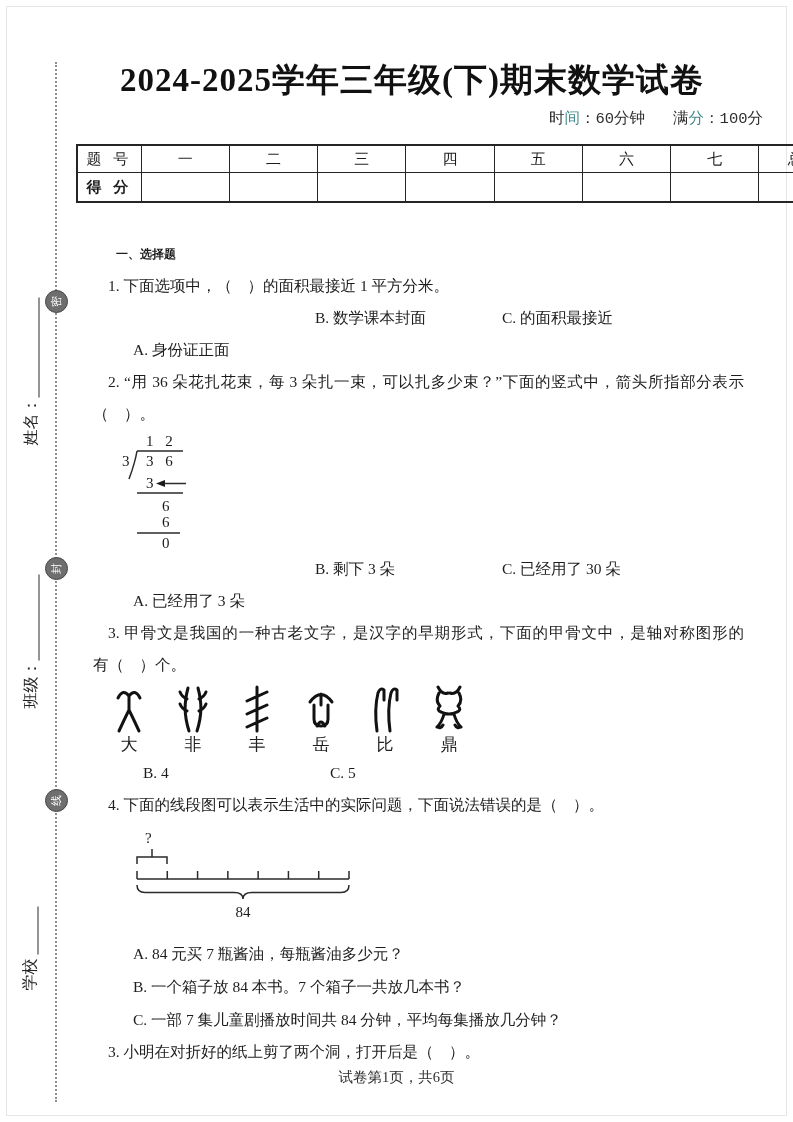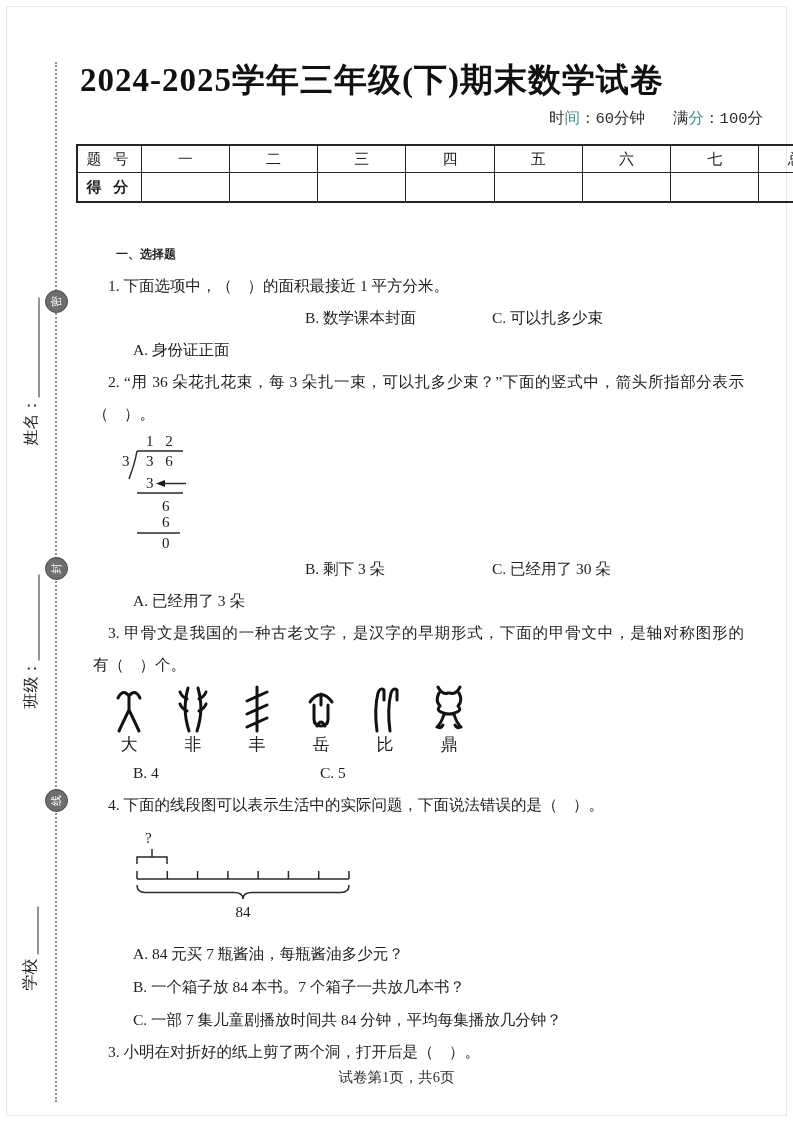--- a/index.html
+++ b/index.html
@@ -25,21 +25,21 @@
   .side-label .blank { display:inline-block; height:15px; border-bottom:1.5px solid #2a2a2a; }
   #label-name   { width:190px; left:-64px; top:340px; }
   #label-name .blank   { width:100px; }
   #label-class  { width:160px; left:-49px; top:618px; }
   #label-class .blank  { width:86px; }
   #label-school { width:110px; left:-25px; top:925px; }
   #label-school .blank { width:48px; }
 
   
   .exam-title {
-    position:absolute; left:80px; top:58px; width:664px; 
+    position:absolute; left:80px; top:58px; width:664px; text-align:center;
     font-size:33px; font-weight:bold; letter-spacing:1px; color:#111;
   }
   .exam-info { position:absolute; top:108px; right:30px; font-size:15.5px; color:#2e2e2e;font-family:Liberation Mono, monospace; }
   .exam-info .hl { color:#448c8c; }
   .exam-info .gap { display:inline-block; width:28px; }
 
   
   table.score-table {
     position:absolute; left:76px; top:144px; width:772px;
     border-collapse:collapse; table-layout:fixed; border:2px solid #252525;
@@ -50,21 +50,21 @@
   table.score-table tr:nth-child(2) td { height:28px;font-weight:bold; }
   td.tt { letter-spacing:4px; }
 
   
   .content { position:absolute; left:93px; top:238px; width:651px; font-size:15.5px; line-height:32px; }
   .sec-heading { font-weight:bold; padding-left:23px; font-size:12px; }
   .q-first { padding-left:15px; }
   .stretch { text-align:justify; text-align-last:justify; }
   .opts { display:flex; padding-left:40px; }
   .opts .o-a { width:172px;margin-top:32px; }
-  .opts .o-b { width:187px; }
+  .opts .o-b { width:187px;margin-left:10px; }
   .opts .o-c { flex:1; }
   .opt-block { padding-left:40px; line-height:33px; }
   .opt-block.first { margin-top:14px; }
 
   
   svg.division { display:block; margin:3px 0 2px 29px; }
   svg.division text { font-family:"Liberation Serif",serif; font-size:15px; fill:#1a1a1a; }
   svg.division path, svg.division line { stroke:#2a2a2a; stroke-width:1.5; fill:none; }
   svg.division polygon { fill:#1a1a1a; stroke:none; }
 
@@ -155,21 +155,21 @@
   </table>
 
 <div class="content">
 
   <div class="sec-heading">一、选择题</div>
 
   <div class="q-first">1. 下面选项中，（　）的面积最接近 1 平方分米。</div>
   <div class="opts">
     <span class="o-a">A. 身份证正面</span>
     <span class="o-b">B. 数学课本封面</span>
-    <span class="o-c">C. 可以扎多少束</span>
+    <span class="o-c">C. 的面积最接近</span>
   </div>
 
   <div class="q-first stretch">2. “用 36 朵花扎花束，每 3 朵扎一束，可以扎多少束？”下面的竖式中，箭头所指部分表示</div>
   <div>（　）。</div>
 
   <svg class="division" width="70" height="118" viewBox="0 0 70 118">
     <text x="24" y="13" letter-spacing="4">1 2</text>
     <path d="M15,18 H61 M15,18 Q13,30 7,46"></path>
     <text x="0" y="33">3</text>
     <text x="24" y="33" letter-spacing="4">3 6</text>

